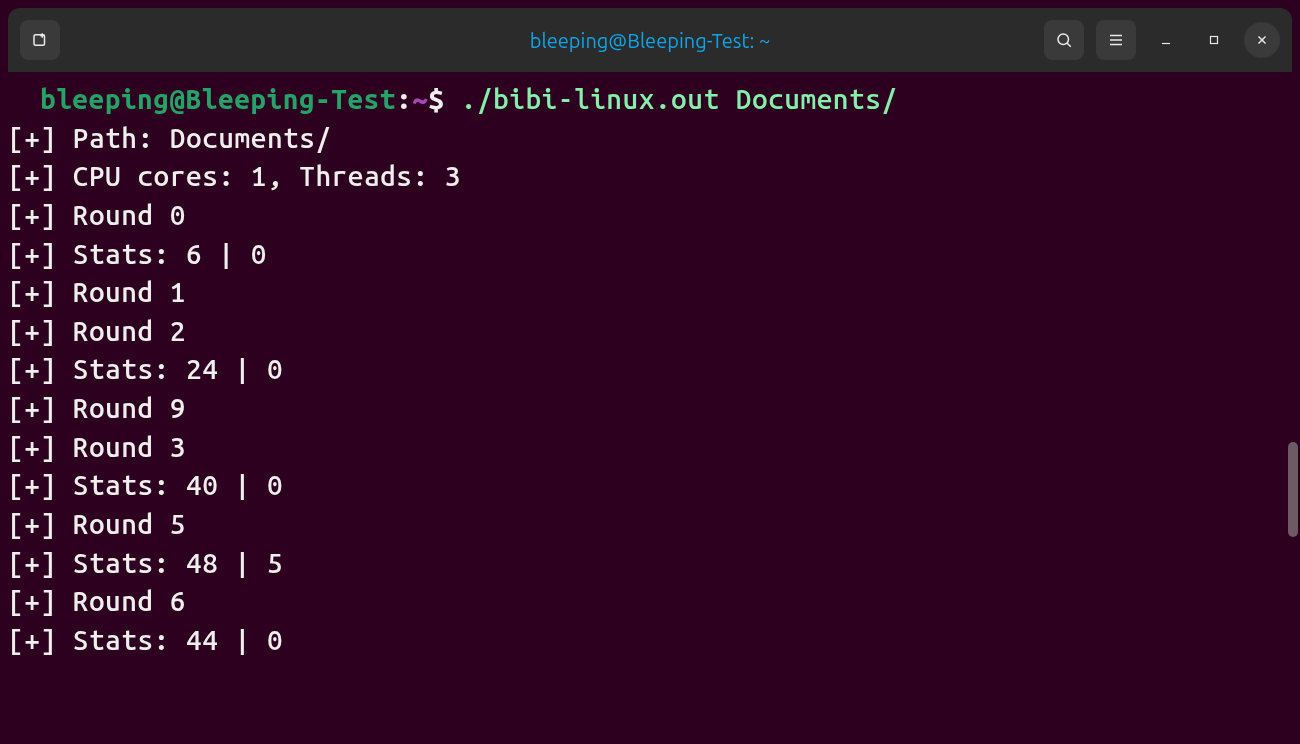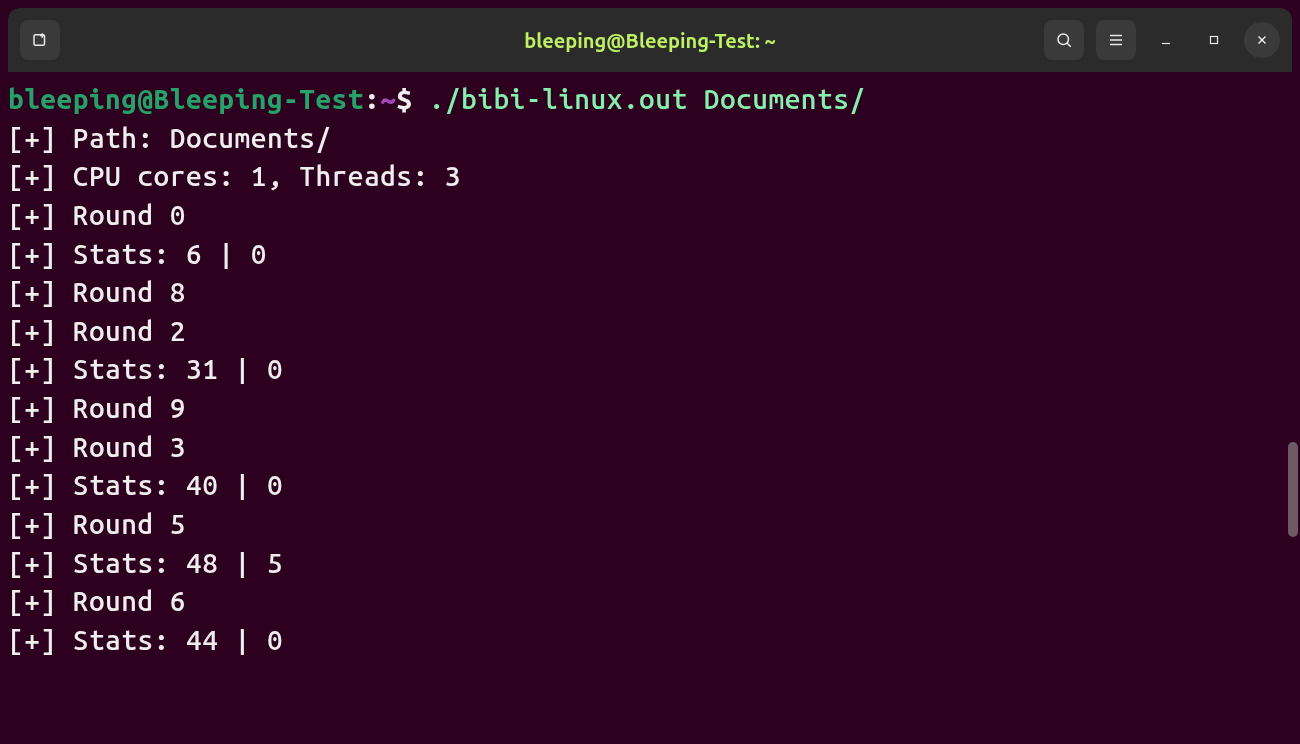--- a/index.html
+++ b/index.html
@@ -27,24 +27,24 @@
       position: relative;
     }
     .titlebar-left {
       display: flex;
       align-items: center;
     }
     .titlebar-center {
       position: absolute;
       left: 50%;
       transform: translateX(-50%);
-      color: #bef264;
+      color: #0ea5e9;
       font-family: 'Ubuntu', sans-serif;
       font-size: 20px;
-      font-weight: 700;
+      font-weight: 400;
     }
     .titlebar-right {
       margin-left: auto;
       display: flex;
       align-items: center;
       gap: 12px;
     }
     .tb-btn {
       width: 40px;
       height: 40px;
@@ -72,21 +72,21 @@
       background: #2c001e;
       padding: 8px 8px 0 8px;
       font-size: 28px;
       line-height: 1.38;
       color: #eeeeec;
       font-weight: 500;
       letter-spacing: 0.5px;
       position: relative;
     }
     .line { white-space: pre; }
-    .prompt-user { color: #26a269; font-weight: bold; }
+    .prompt-user { color: #26a269; font-weight: bold; margin-left: 32px; }
     .prompt-path { color: #a347ba; font-weight: bold; }
     .prompt-sep { color: #eeeeec; font-weight: bold; }
     .cmd { color: #86efac; }
     .scrollbar {
       position: absolute;
       right: 2px;
       top: 370px;
       width: 10px;
       height: 95px;
       background: #6e5a64;
@@ -140,23 +140,23 @@
       </div>
     </div>
   </div>
 
   <div class="terminal">
     <div class="line"><span class="prompt-user">bleeping@Bleeping-Test</span><span class="prompt-sep">:</span><span class="prompt-path">~</span><span class="prompt-sep">$</span><span class="cmd"> </span><span class="cmd">./bibi-linux.out Documents/</span></div>
     <div class="line">[+] Path: Documents/</div>
     <div class="line">[+] CPU cores: 1, Threads: 3</div>
     <div class="line">[+] Round 0</div>
     <div class="line">[+] Stats: 6 | 0</div>
-    <div class="line">[+] Round 8</div>
+    <div class="line">[+] Round 1</div>
     <div class="line">[+] Round 2</div>
-    <div class="line">[+] Stats: 31 | 0</div>
+    <div class="line">[+] Stats: 24 | 0</div>
     <div class="line">[+] Round 9</div>
     <div class="line">[+] Round 3</div>
     <div class="line">[+] Stats: 40 | 0</div>
     <div class="line">[+] Round 5</div>
     <div class="line">[+] Stats: 48 | 5</div>
     <div class="line">[+] Round 6</div>
     <div class="line">[+] Stats: 44 | 0</div>
     <div class="scrollbar"></div>
   </div>
 </div>

